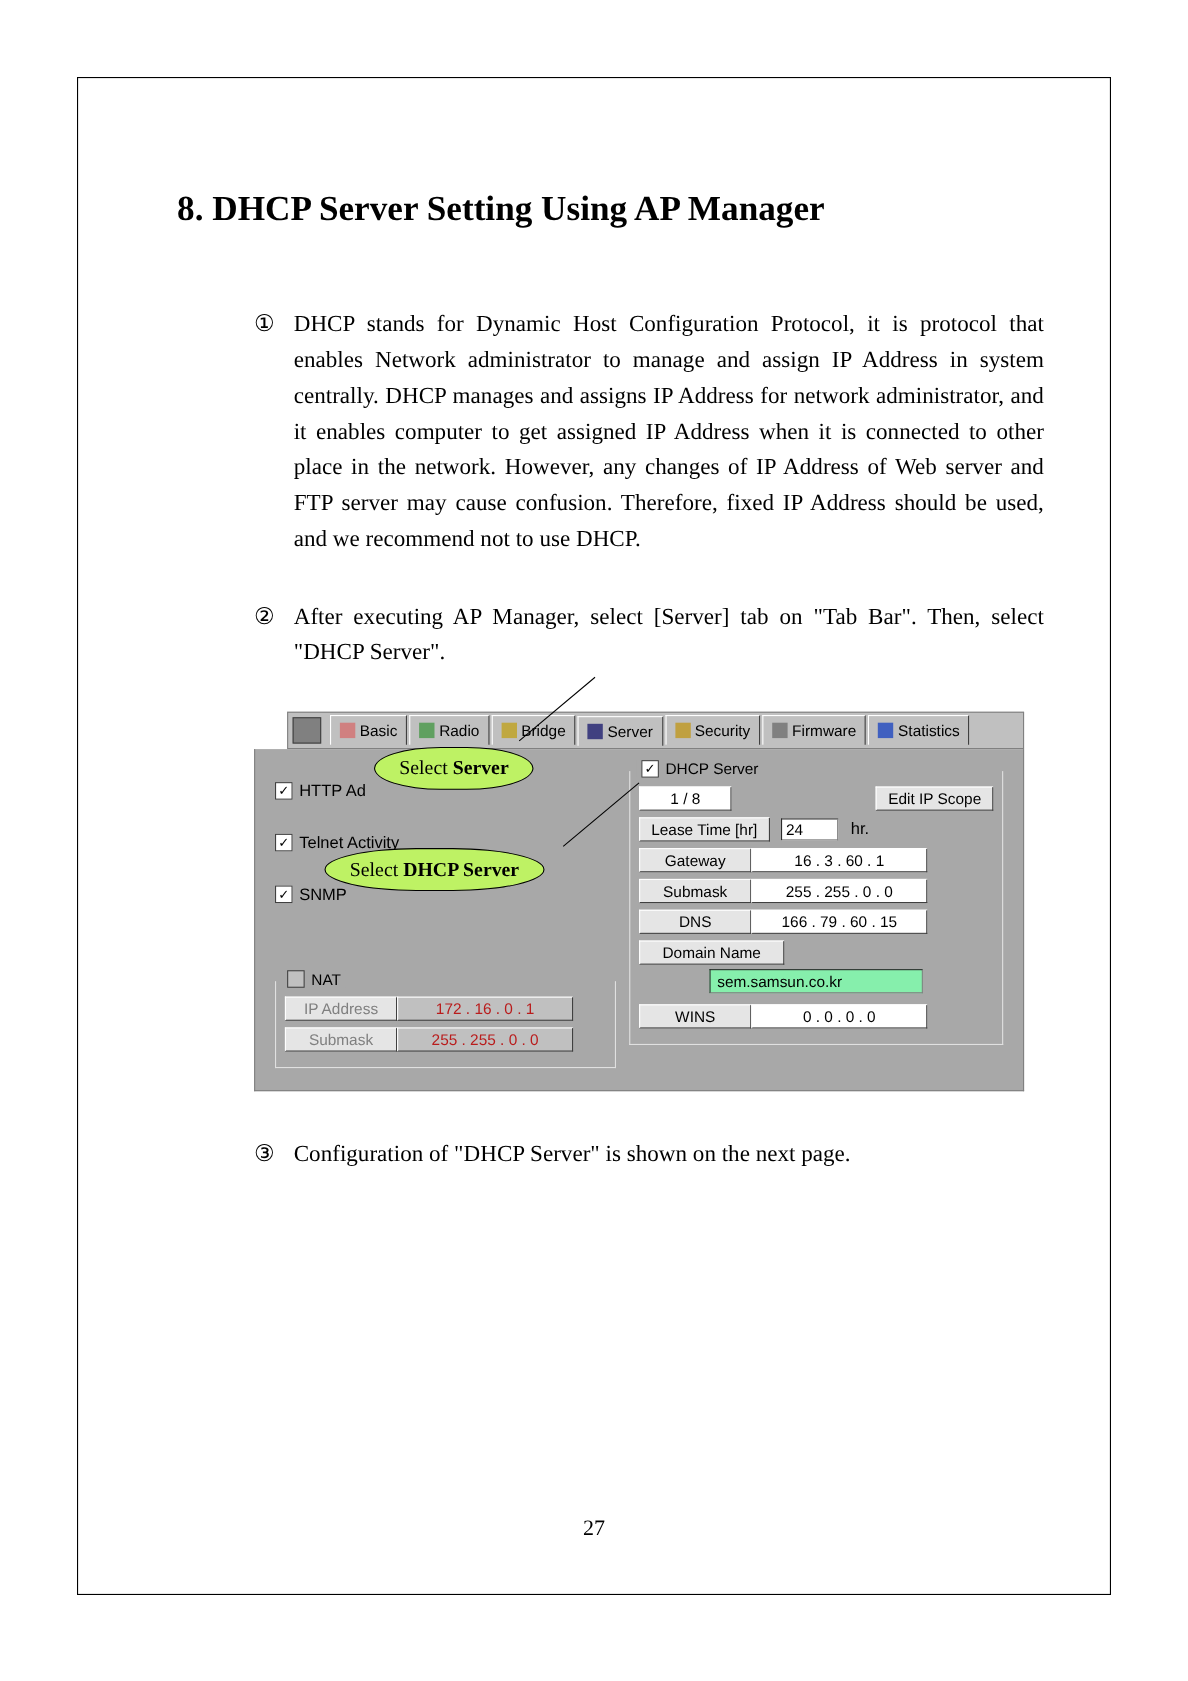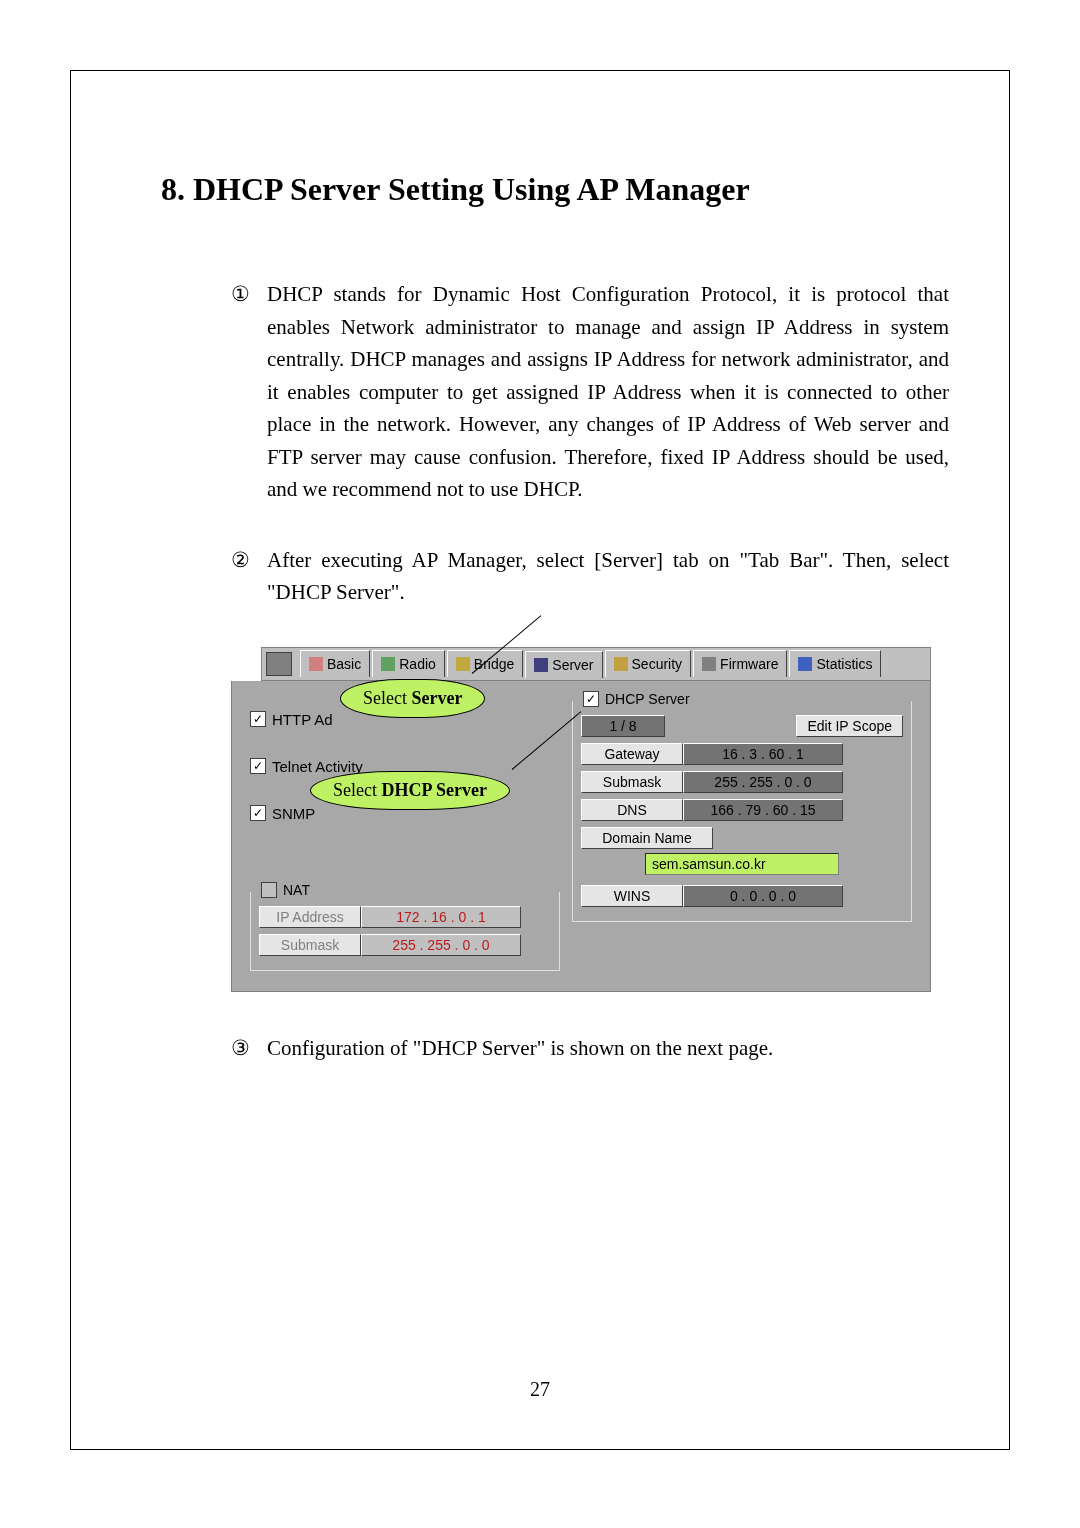--- a/index.html
+++ b/index.html
@@ -145,37 +145,37 @@
     border-top: 1px solid #fff;
     border-left: 1px solid #fff;
     border-right: 1px solid #404040;
     border-bottom: 1px solid #404040;
     padding: 2px 10px;
     font-size: 14px;
     text-align: center;
     display: inline-block;
   }
   .ipbox {
-    background: #737373;
+    background: #ffffff;
     font-family: Tahoma, Arial, sans-serif;
     min-width: 146px;
     padding: 2px 6px;
   }
   .ipbox.dis { background: #c0c0c0; color: #b91c1c; }
   .btn3d.labelbtn { min-width: 80px; }
   .inputw {
     background: #fff;
     border: 1px inset #808080;
     padding: 1px 4px;
     font-size: 14px;
     width: 42px;
     text-align: left;
   }
   .domainin {
-    background: #bef264;
+    background: #86efac;
     border: 1px inset #808080;
     padding: 2px 6px;
     font-size: 14px;
     width: 180px;
     margin: 4px auto 4px auto;
     display: block;
     text-align: left;
   }
 
   
@@ -259,21 +259,21 @@
         </span>
       </div>
 
       <div class="panel">
 
         <div class="callout" style="top:-2px; left:108px;">
           <span>Select </span><b>Server</b>
         </div>
         <div class="call-line" style="top:-8px; left:240px; width:90px; transform:rotate(-40deg); transform-origin:left;"></div>
 
-        <div class="callout" style="top:90px; left:78px;">
+        <div class="callout" style="top:90px; left:63px;">
           <span>Select </span><b>DHCP Server</b>
         </div>
         <div class="call-line" style="top:88px; left:280px; width:90px; transform:rotate(-40deg); transform-origin:left;"></div>
 
         <div class="left-col">
           <div class="chk">
             <span class="box">✓</span>
             <span>HTTP Ad</span>
           </div>
           <div class="chk">
@@ -310,20 +310,26 @@
                 <span class="box">✓</span>
               </span>
               <span>DHCP Server</span>
             </div>
 
             <div class="field-row" style="justify-content:space-between">
               <span class="ipbox" style="min-width:70px">1 / 8</span>
               <span class="btn3d">Edit IP Scope</span>
             </div>
 
+            <div class="field-row">
+              <span class="btn3d">Lease Time [hr]</span>
+              <span style="width:10px"></span>
+              <span class="inputw">24</span>
+              <span style="margin-left:12px">hr.</span>
+            </div>
 
             <div class="field-row">
               <span class="btn3d labelbtn">Gateway</span>
               <span class="ipbox">16  .  3  . 60  .  1</span>
             </div>
             <div class="field-row">
               <span class="btn3d labelbtn">Submask</span>
               <span class="ipbox">255 . 255 .  0  .  0</span>
             </div>
             <div class="field-row">

